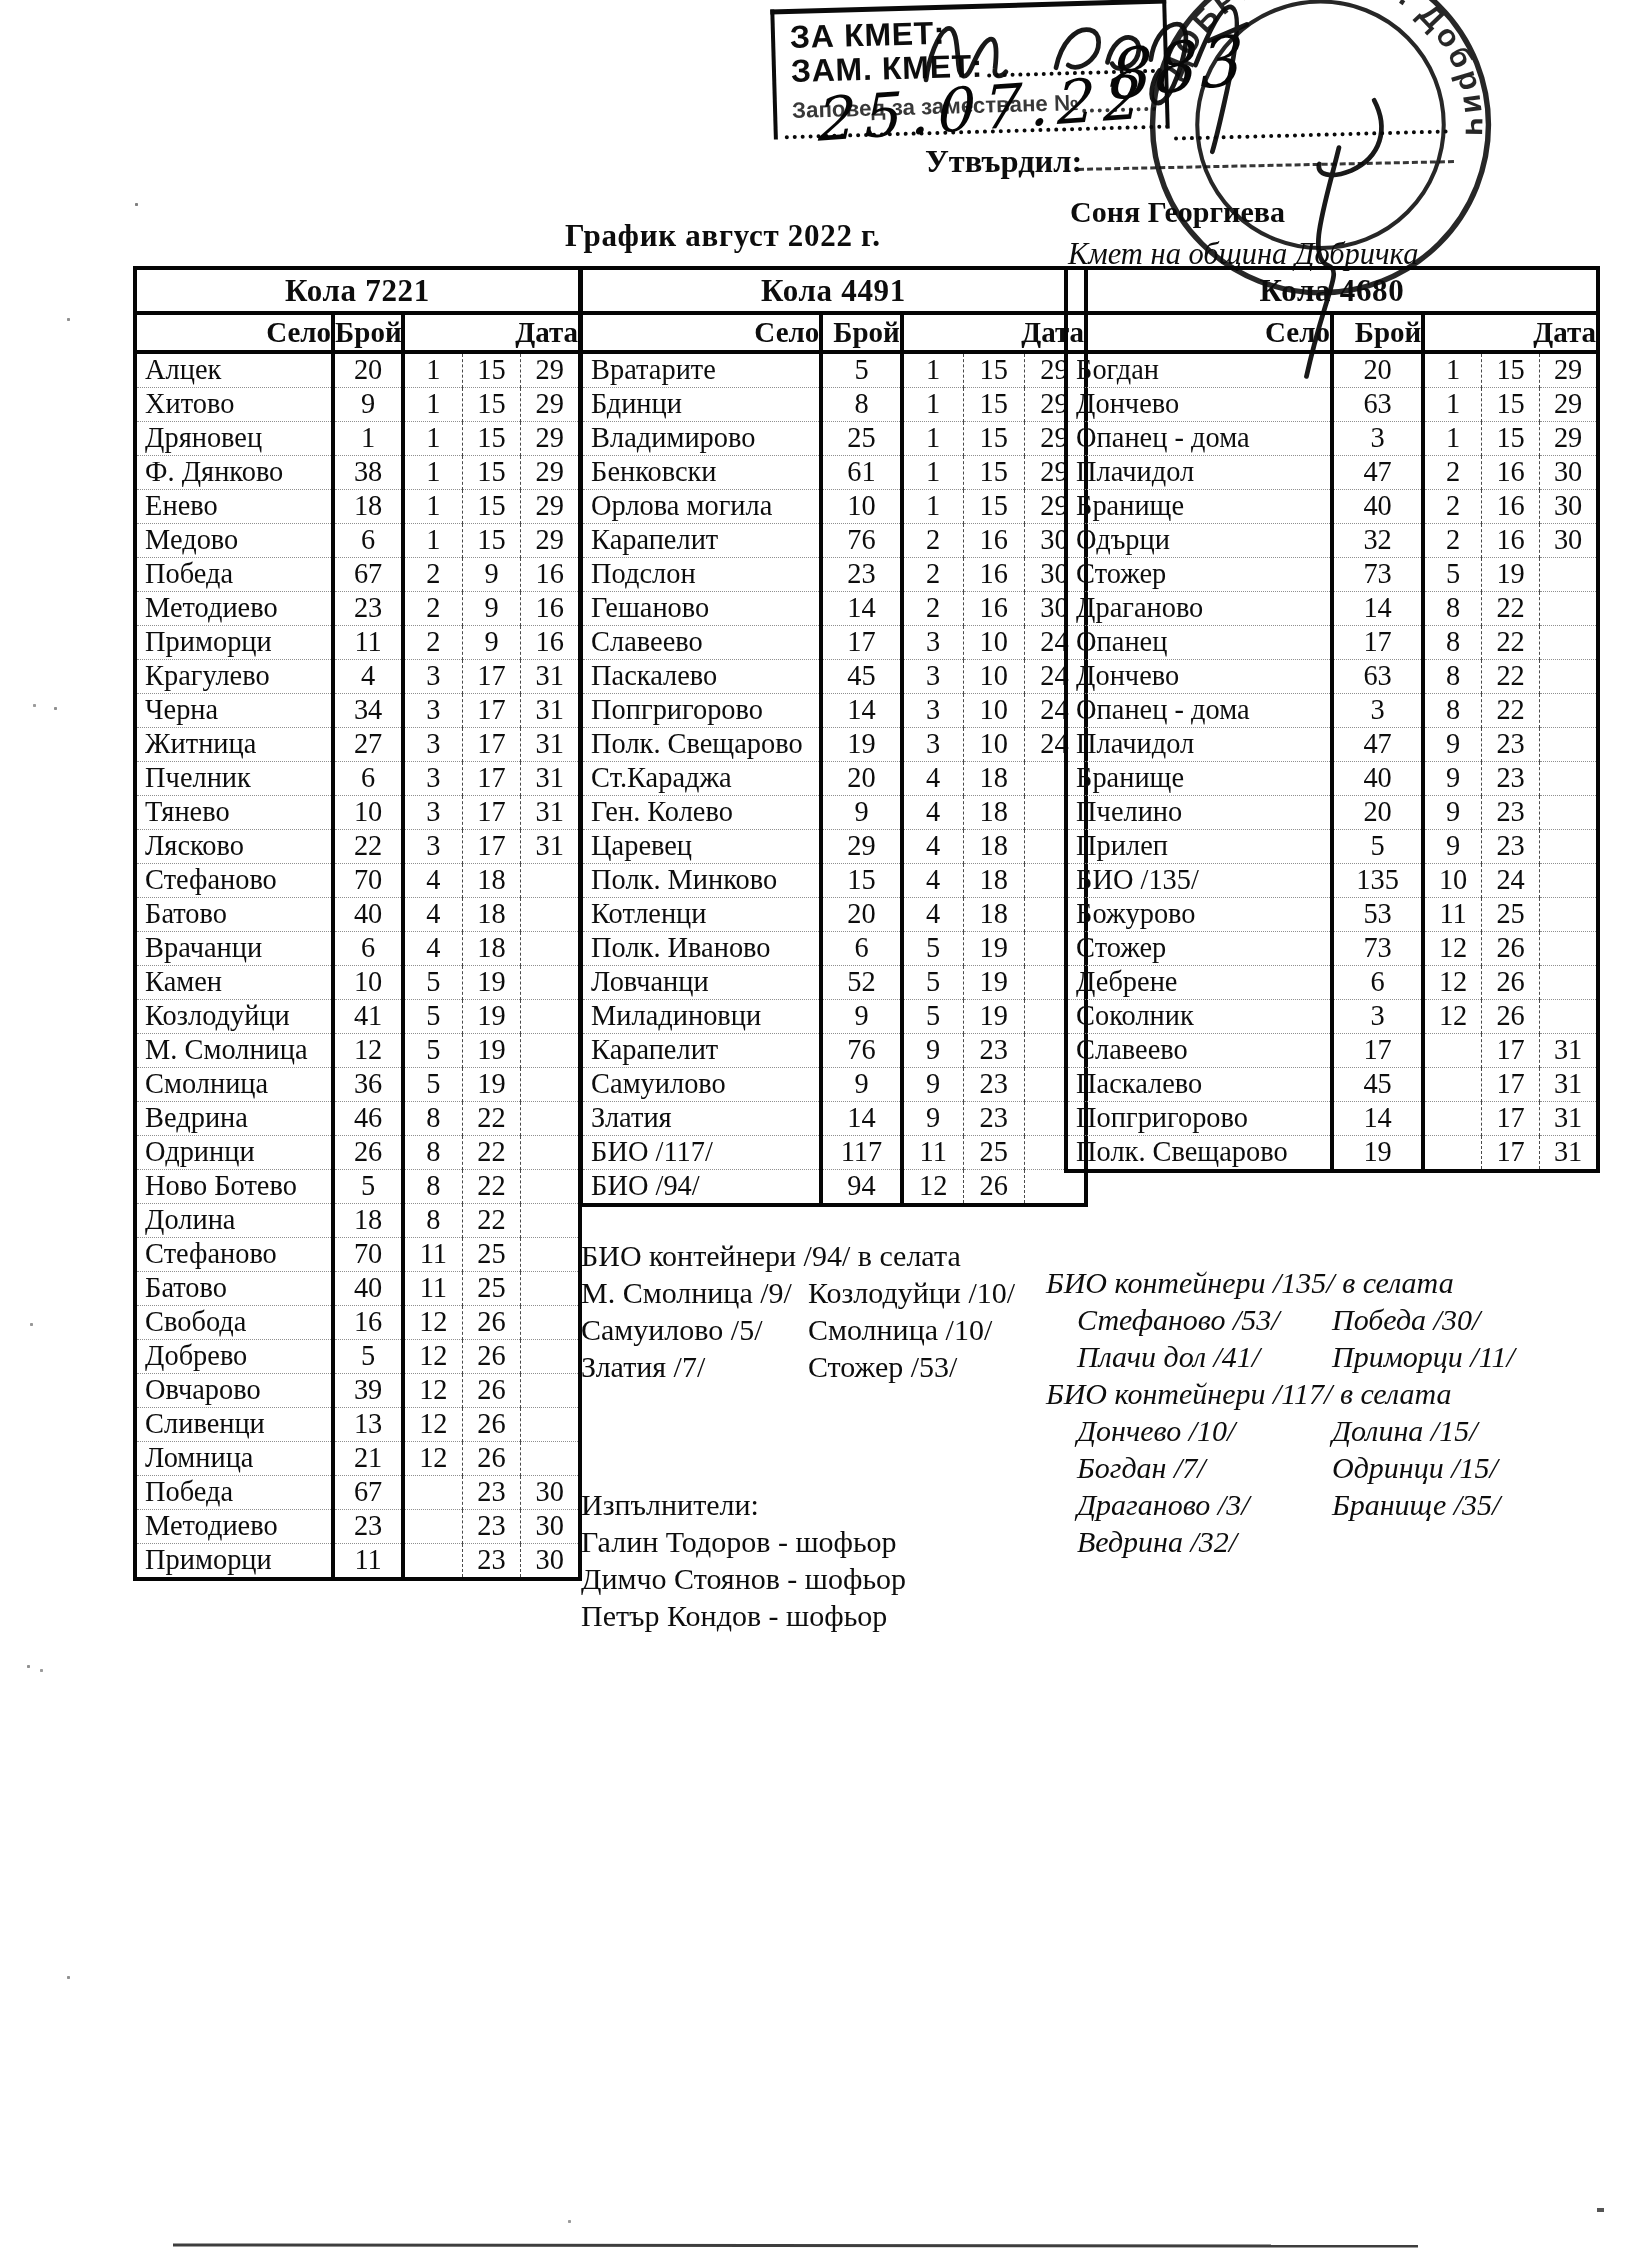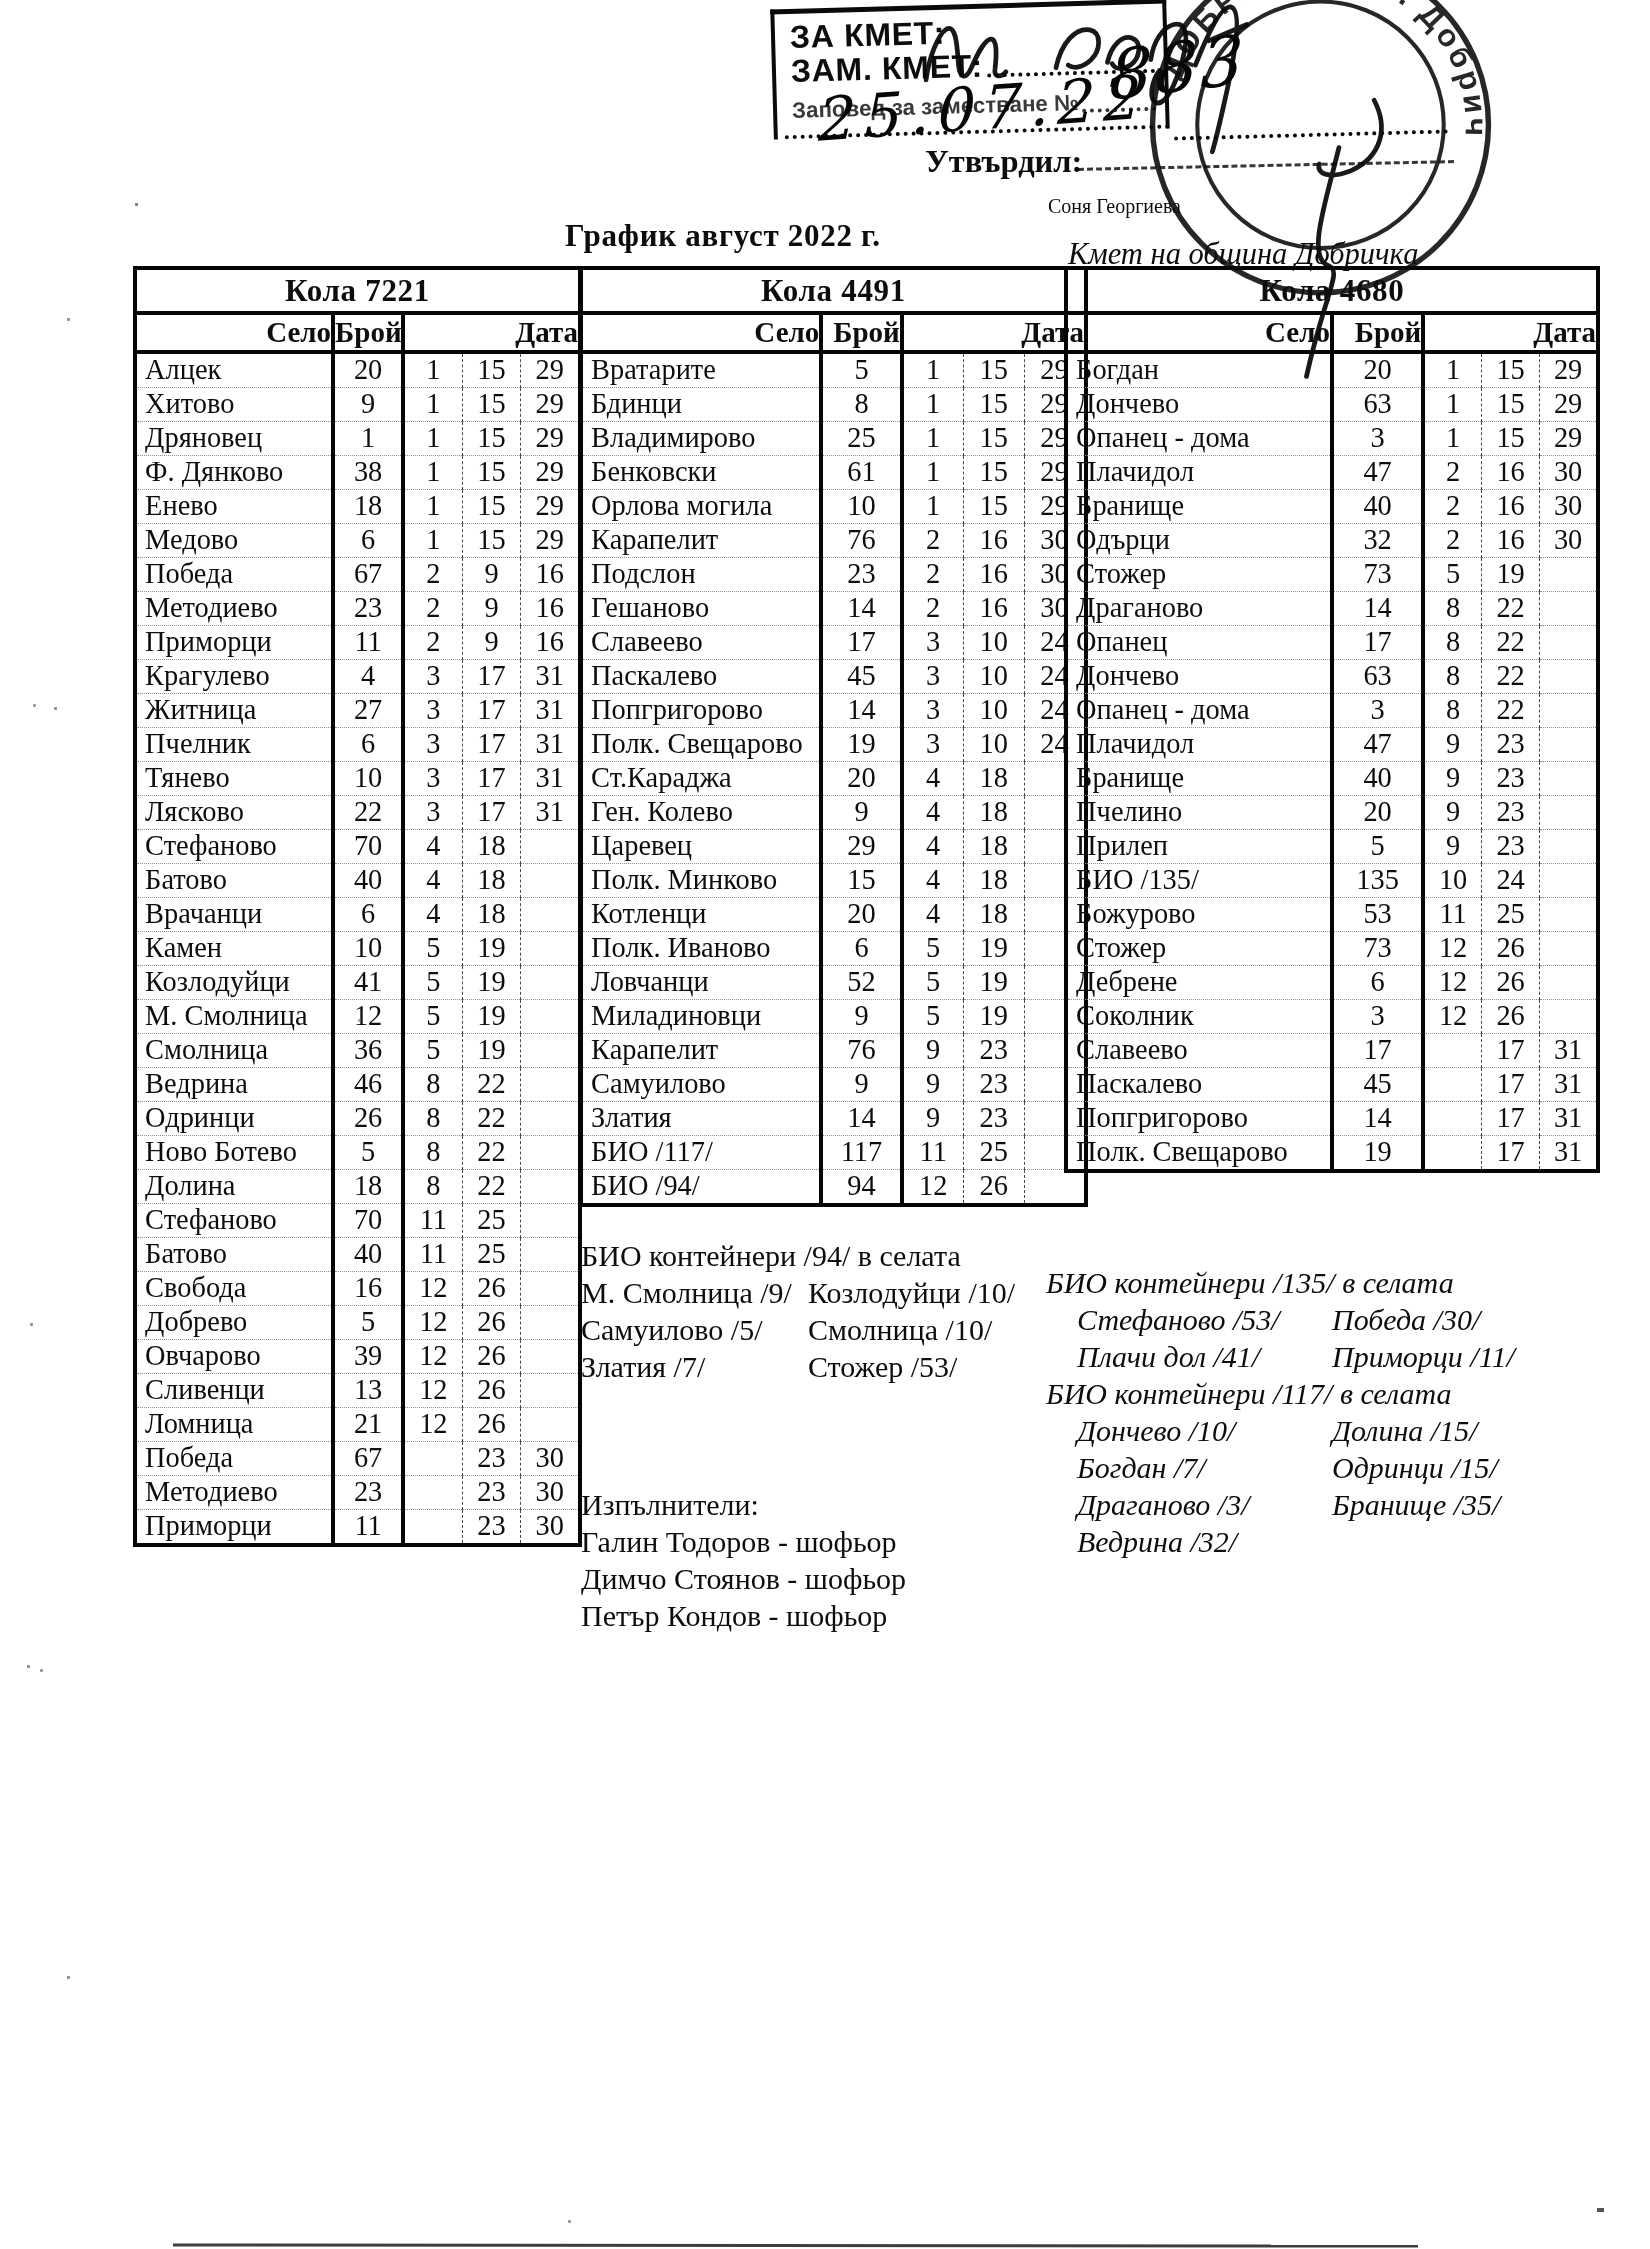--- a/index.html
+++ b/index.html
@@ -21,21 +21,21 @@
   .dots{flex:1;border-bottom:4.7px dotted #0a0a0a;margin:0 0 5.4px 4.1px;min-width:20.3px;}
   .dots-sm{flex:1;border-bottom:4.1px dotted #0a0a0a;margin:0 0 3.4px 2.7px;}
   .sb-bottomdots{position:absolute;left:6.8px;right:-4.1px;bottom:0;border-bottom:4.7px dotted #0a0a0a;}
 
   .dots-ext{position:absolute;left:1174px;top:133px;width:274px;border-bottom:4.1px dotted #0a0a0a;
             transform:rotate(-1.5deg);}
   .dash-utv{position:absolute;left:1078px;top:164px;width:376px;border-bottom:3.4px dashed #151515;
             transform:rotate(-1.2deg);opacity:.85;}
 
   .approved{position:absolute;left:925px;top:143px;font-size:32.5px;font-weight:bold;white-space:nowrap;}
-  .signer-name{position:absolute;left:1048px;top:195px;font-size:20px;font-weight:normal;white-space:nowrap;}
+  .signer-name{position:absolute;left:1070px;top:195px;font-size:30px;font-weight:bold;white-space:nowrap;}
   .signer-title{position:absolute;left:1068px;top:237px;font-size:30.5px;font-style:italic;white-space:nowrap;}
 
   .hw{position:absolute;font-family:"DejaVu Serif",serif;font-style:italic;color:#060606;white-space:nowrap;}
   .hw-number{left:1109px;top:28.4px;font-size:68px;transform:rotate(-7deg) skewX(-8deg);letter-spacing:2.7px;}
   .hw-date{left:818px;top:73px;font-size:60px;transform:rotate(-4deg) skewX(-5deg);letter-spacing:8.1px;}
 
   .ink-svg{position:absolute;left:0;top:0;pointer-events:none;}
   .seal-svg{position:absolute;left:1124px;top:-58px;pointer-events:none;}
 
   
@@ -212,20 +212,27 @@
       <tr>
         <td class="c-village">Приморци</td>
         <td class="c-count">11</td>
         <td class="c-d1">2</td>
         <td class="c-d2">9</td>
         <td class="c-d3">16</td>
       </tr>
       <tr>
         <td class="c-village">Крагулево</td>
         <td class="c-count">4</td>
+        <td class="c-d1">3</td>
+        <td class="c-d2">17</td>
+        <td class="c-d3">31</td>
+      </tr>
+      <tr>
+        <td class="c-village">Черна</td>
+        <td class="c-count">34</td>
         <td class="c-d1">3</td>
         <td class="c-d2">17</td>
         <td class="c-d3">31</td>
       </tr>
       <tr>
         <td class="c-village">Житница</td>
         <td class="c-count">27</td>
         <td class="c-d1">3</td>
         <td class="c-d2">17</td>
         <td class="c-d3">31</td>

